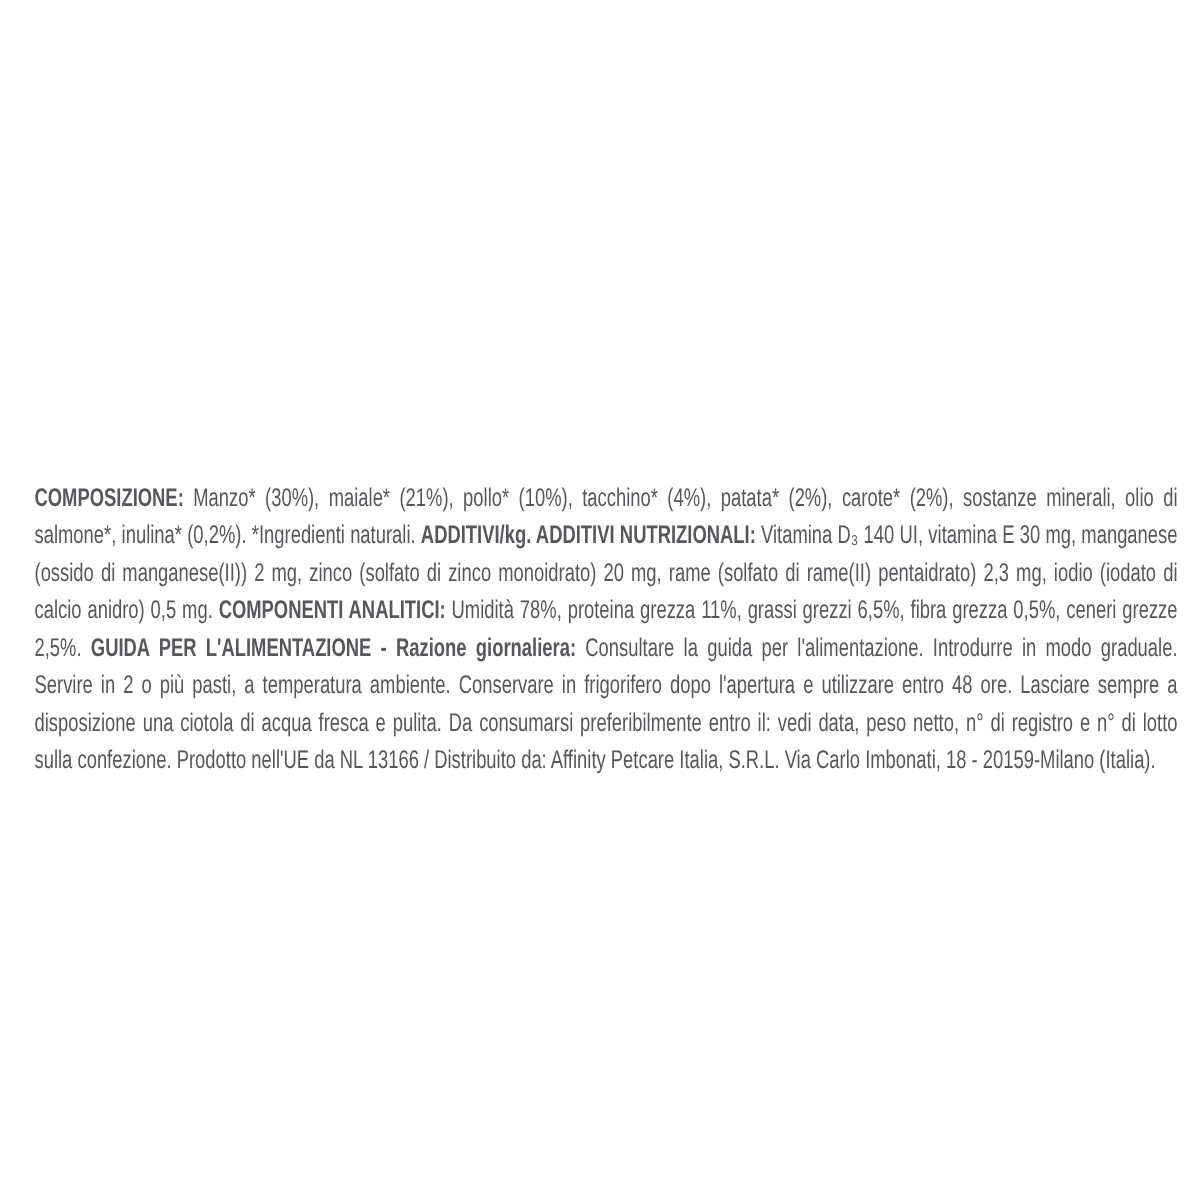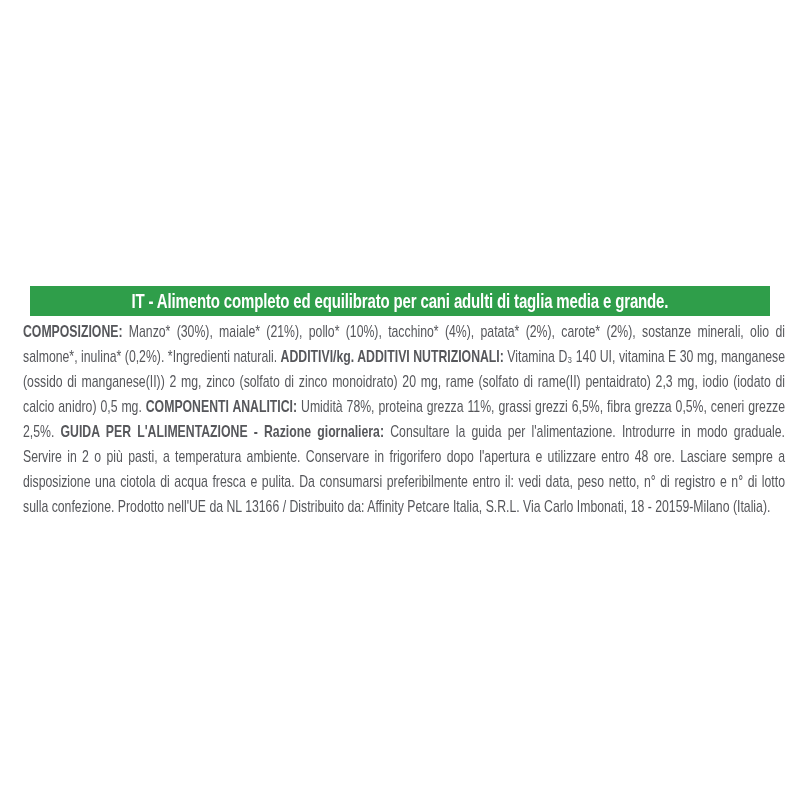--- a/index.html
+++ b/index.html
@@ -51,21 +51,18 @@
   }
   .label-text .seg-bold {
     font-weight: bold;
   }
 </style>
 </head>
 <body>
 
 <div class="page">
 
-  <div class="banner">
-    <span class="banner-text">IT - Alimento completo ed equilibrato per cani adulti di taglia media e grande.</span>
-  </div>
 
   <div class="label-text">
     <span class="seg-bold">COMPOSIZIONE:</span><span> Manzo* (30%), maiale* (21%), pollo* (10%), tacchino* (4%), patata* (2%), carote* (2%), sostanze minerali, olio di salmone*, inulina* (0,2%). *Ingredienti naturali. </span><span class="seg-bold">ADDITIVI/kg. ADDITIVI NUTRIZIONALI:</span><span> Vitamina D₃ 140 UI, vitamina E 30 mg, manganese (ossido di manganese(II)) 2 mg, zinco (solfato di zinco monoidrato) 20 mg, rame (solfato di rame(II) pentaidrato) 2,3 mg, iodio (iodato di calcio anidro) 0,5 mg. </span><span class="seg-bold">COMPONENTI ANALITICI:</span><span> Umidità 78%, proteina grezza 11%, grassi grezzi 6,5%, fibra grezza 0,5%, ceneri grezze 2,5%. </span><span class="seg-bold">GUIDA PER L'ALIMENTAZIONE - Razione giornaliera:</span><span> Consultare la guida per l'alimentazione. Introdurre in modo graduale. Servire in 2 o più pasti, a temperatura ambiente. Conservare in frigorifero dopo l'apertura e utilizzare entro 48 ore. Lasciare sempre a disposizione una ciotola di acqua fresca e pulita. Da consumarsi preferibilmente entro il: vedi data, peso netto, n° di registro e n° di lotto sulla confezione. Prodotto nell'UE da NL 13166 / Distribuito da: Affinity Petcare Italia, S.R.L. Via Carlo Imbonati, 18 - 20159-Milano (Italia).</span>
   </div>
 
 </div>
 
 </body></html>

